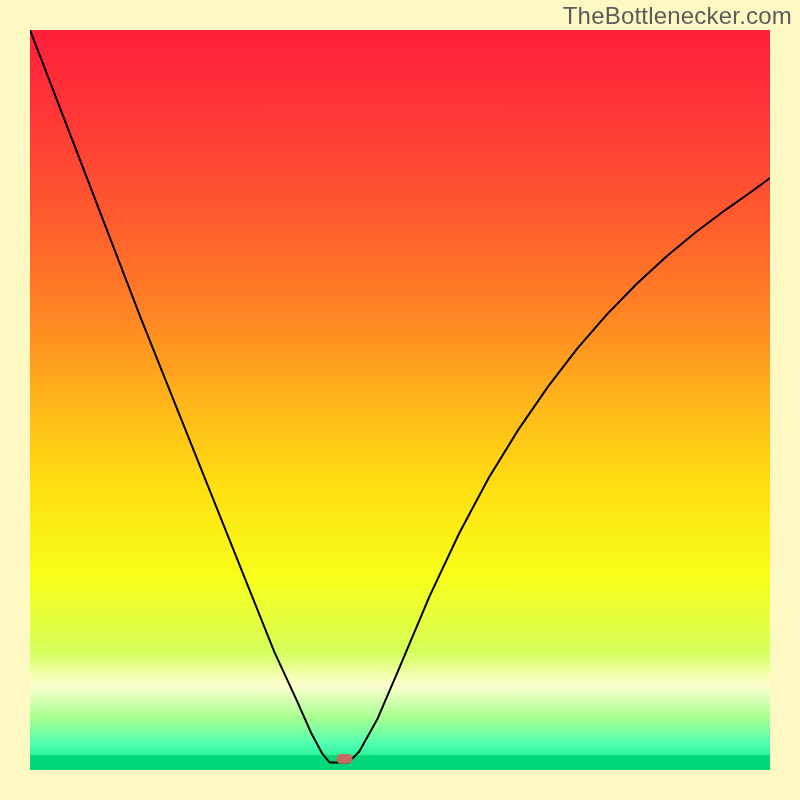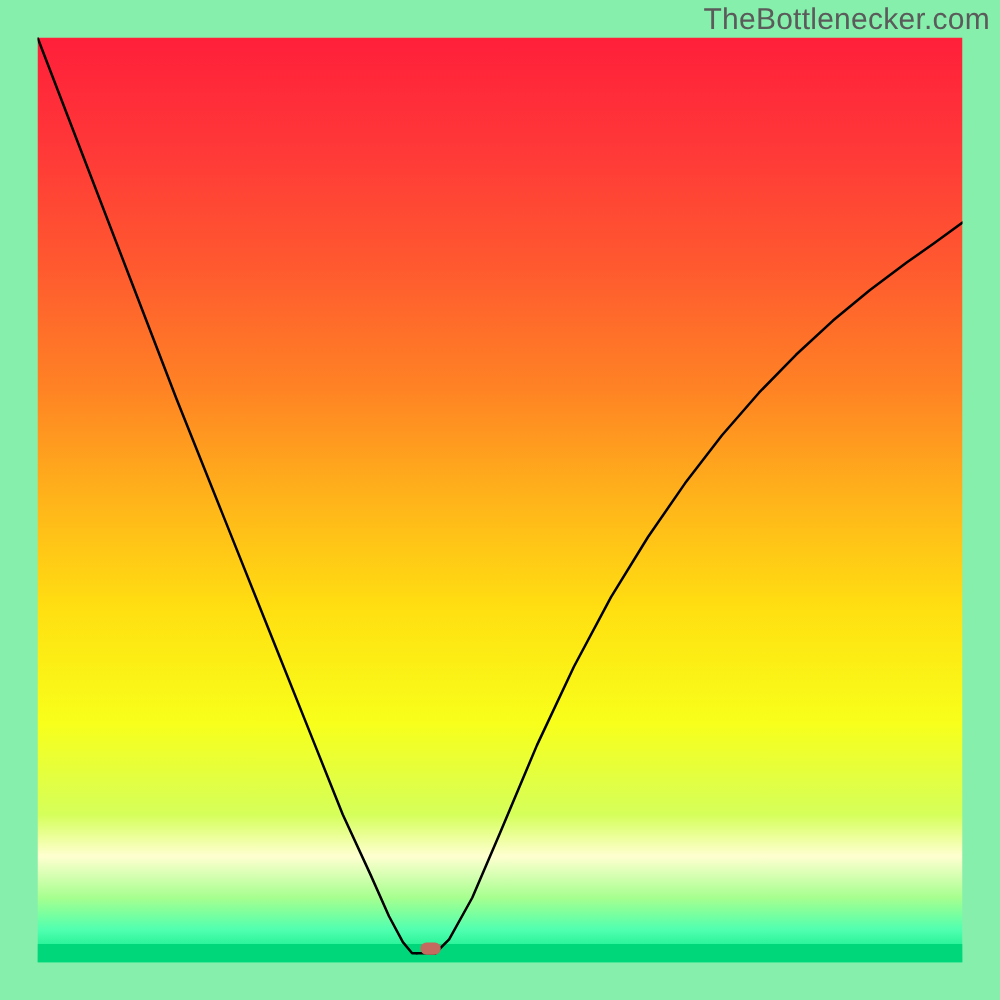--- a/index.html
+++ b/index.html
@@ -10,21 +10,21 @@
     background: #000;
     font-family: Arial, Helvetica, sans-serif;
     overflow: hidden;
   }
   .frame {
     position: absolute;
     left: 0;
     top: 0;
     width: 800px;
     height: 800px;
-    background: #86efac;
+    background: #fef9c3;
   }
   .plot {
     position: absolute;
     left: 30px;
     top: 30px;
     width: 740px;
     height: 740px;
   }
   .watermark {
     position: absolute;

